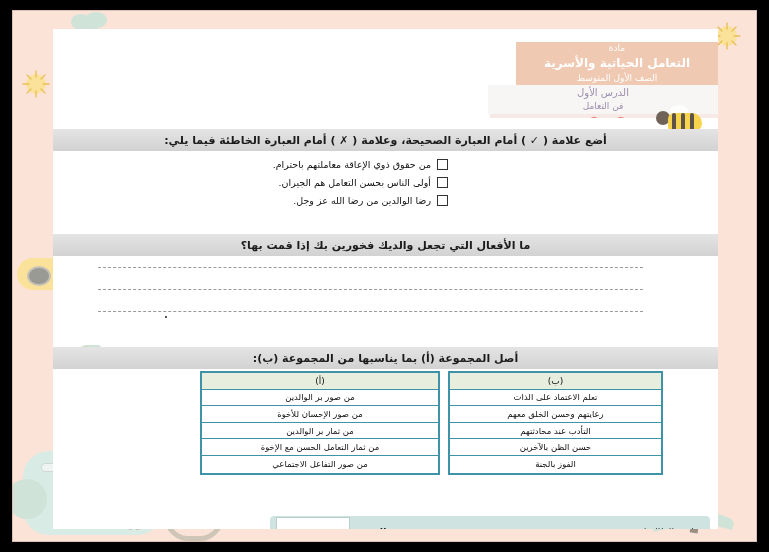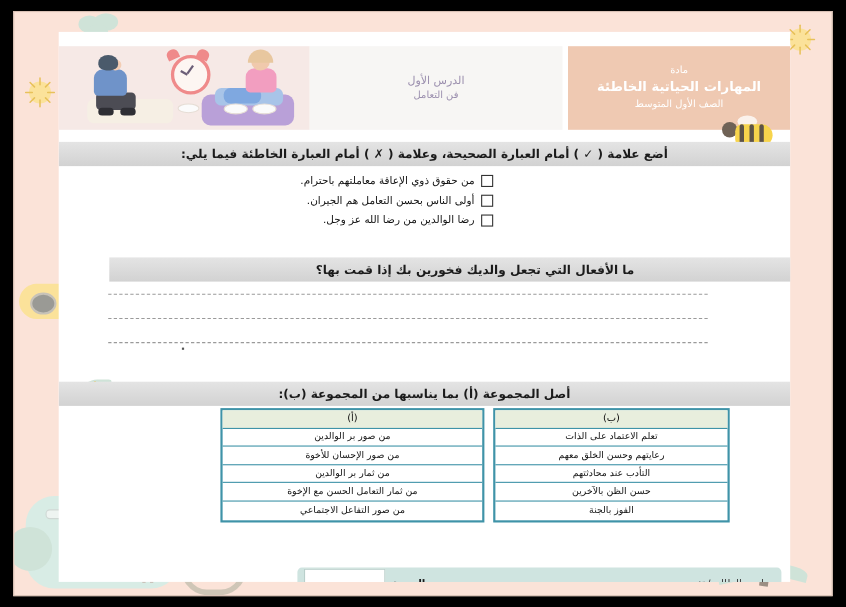--- a/index.html
+++ b/index.html
@@ -49,21 +49,21 @@
   }
 
   
   .header {
     position: absolute;
     left: 0;
     top: 13px;
     width: 665px;
     height: 76px;
     display: flex;
-    flex-direction: row;
+    flex-direction: column;
   }
   .hdr-subject {
     width: 202px;
     height: 76px;
     background: #efc9b2;
     color: #ffffff;
     display: flex;
     flex-direction: column;
     align-items: center;
     justify-content: center;
@@ -108,21 +108,21 @@
     background: linear-gradient(180deg,#e4e4e4 0%, #d2d2d2 100%);
     display: flex;
     align-items: center;
     justify-content: center;
     font-size: 11px;
     font-weight: bold;
     color: #1b1b1b;
     box-sizing: border-box;
   }
   #qbar1 { top: 100px; }
-  #qbar2 { top: 205px; margin-left: 46px; }
+  #qbar2 { top: 205px; }
   #qbar3 { top: 318px; }
 
   
   .statements {
     position: absolute;
     right: 270px;
     top: 130px;
     width: 340px;
   }
   .stmt {
@@ -465,21 +465,21 @@
         <line x1="17" y1="20" x2="13" y2="24"></line>
       </g>
     </svg>
 
     <div class="sheet">
 
       <div class="header">
 
         <div class="hdr-subject">
           <div class="lbl">مادة</div>
-          <div class="name">المهارات الحياتية الخاطئة</div>
+          <div class="name">التعامل الحياتية والأسرية</div>
           <div class="grade">الصف الأول المتوسط</div>
         </div>
 
         <div class="hdr-gap"></div>
 
         <div class="hdr-lesson">
           <div class="t1">الدرس الأول</div>
           <div class="t2">فن التعامل</div>
         </div>
 

